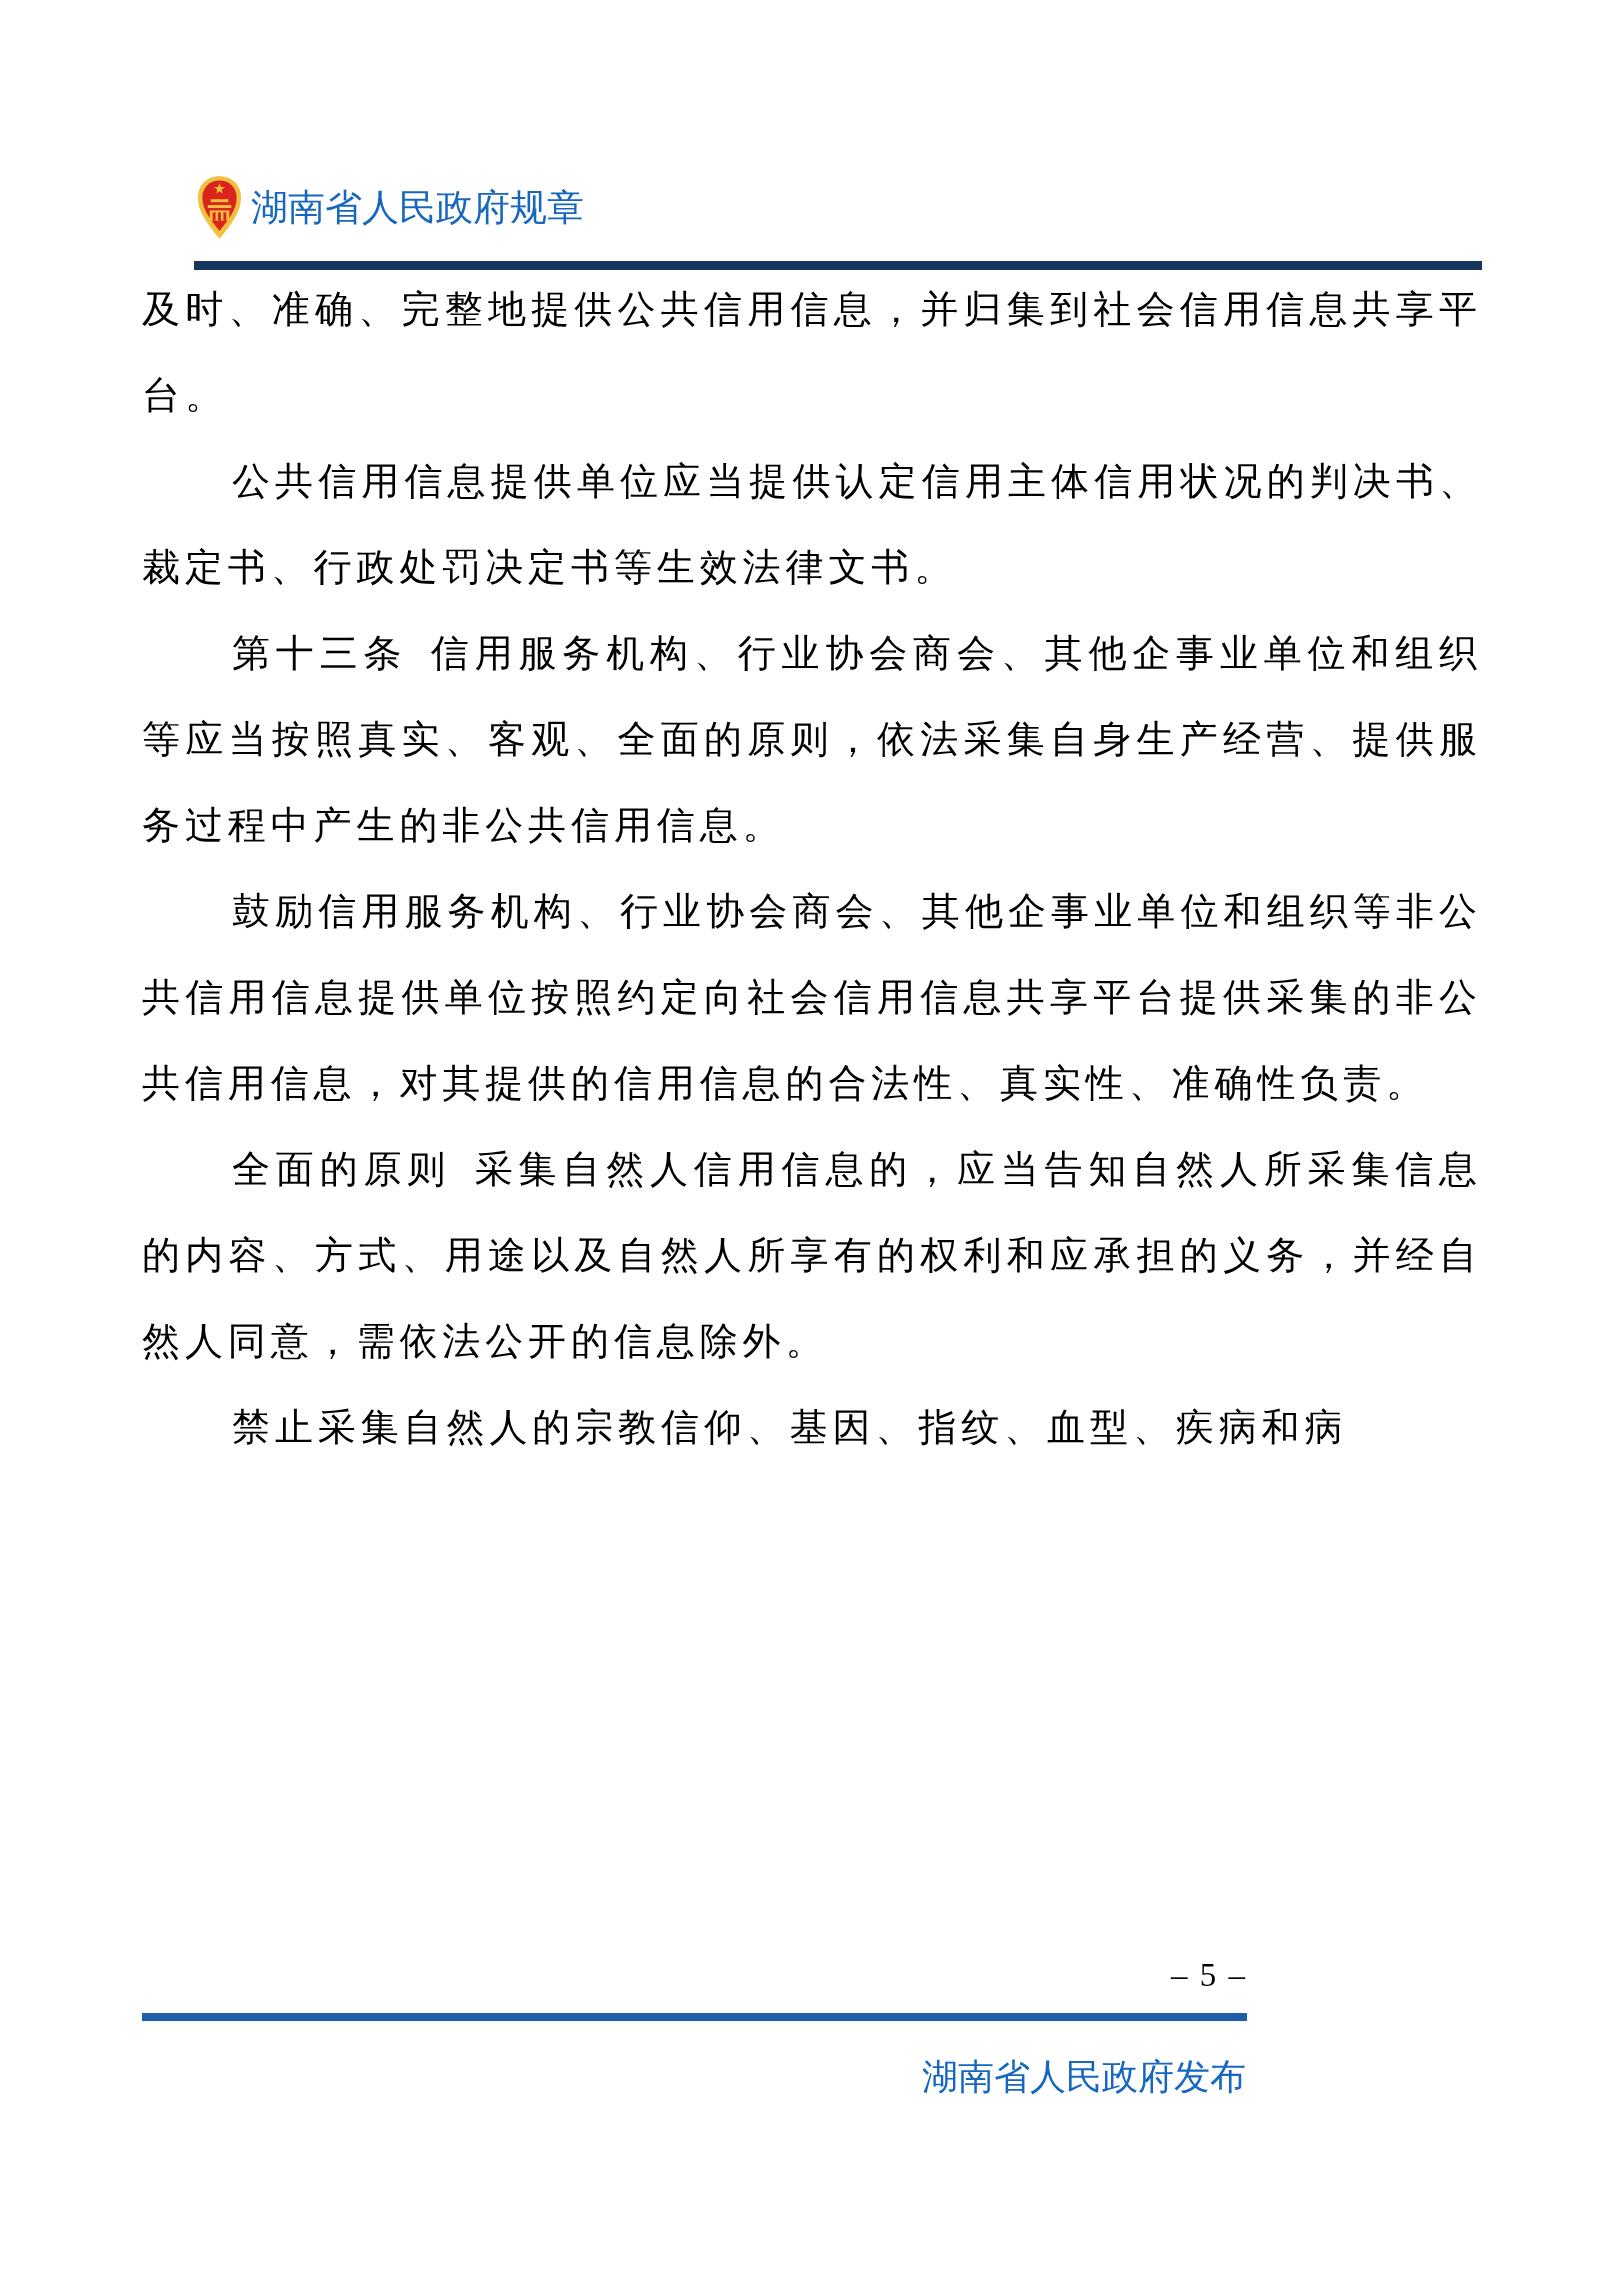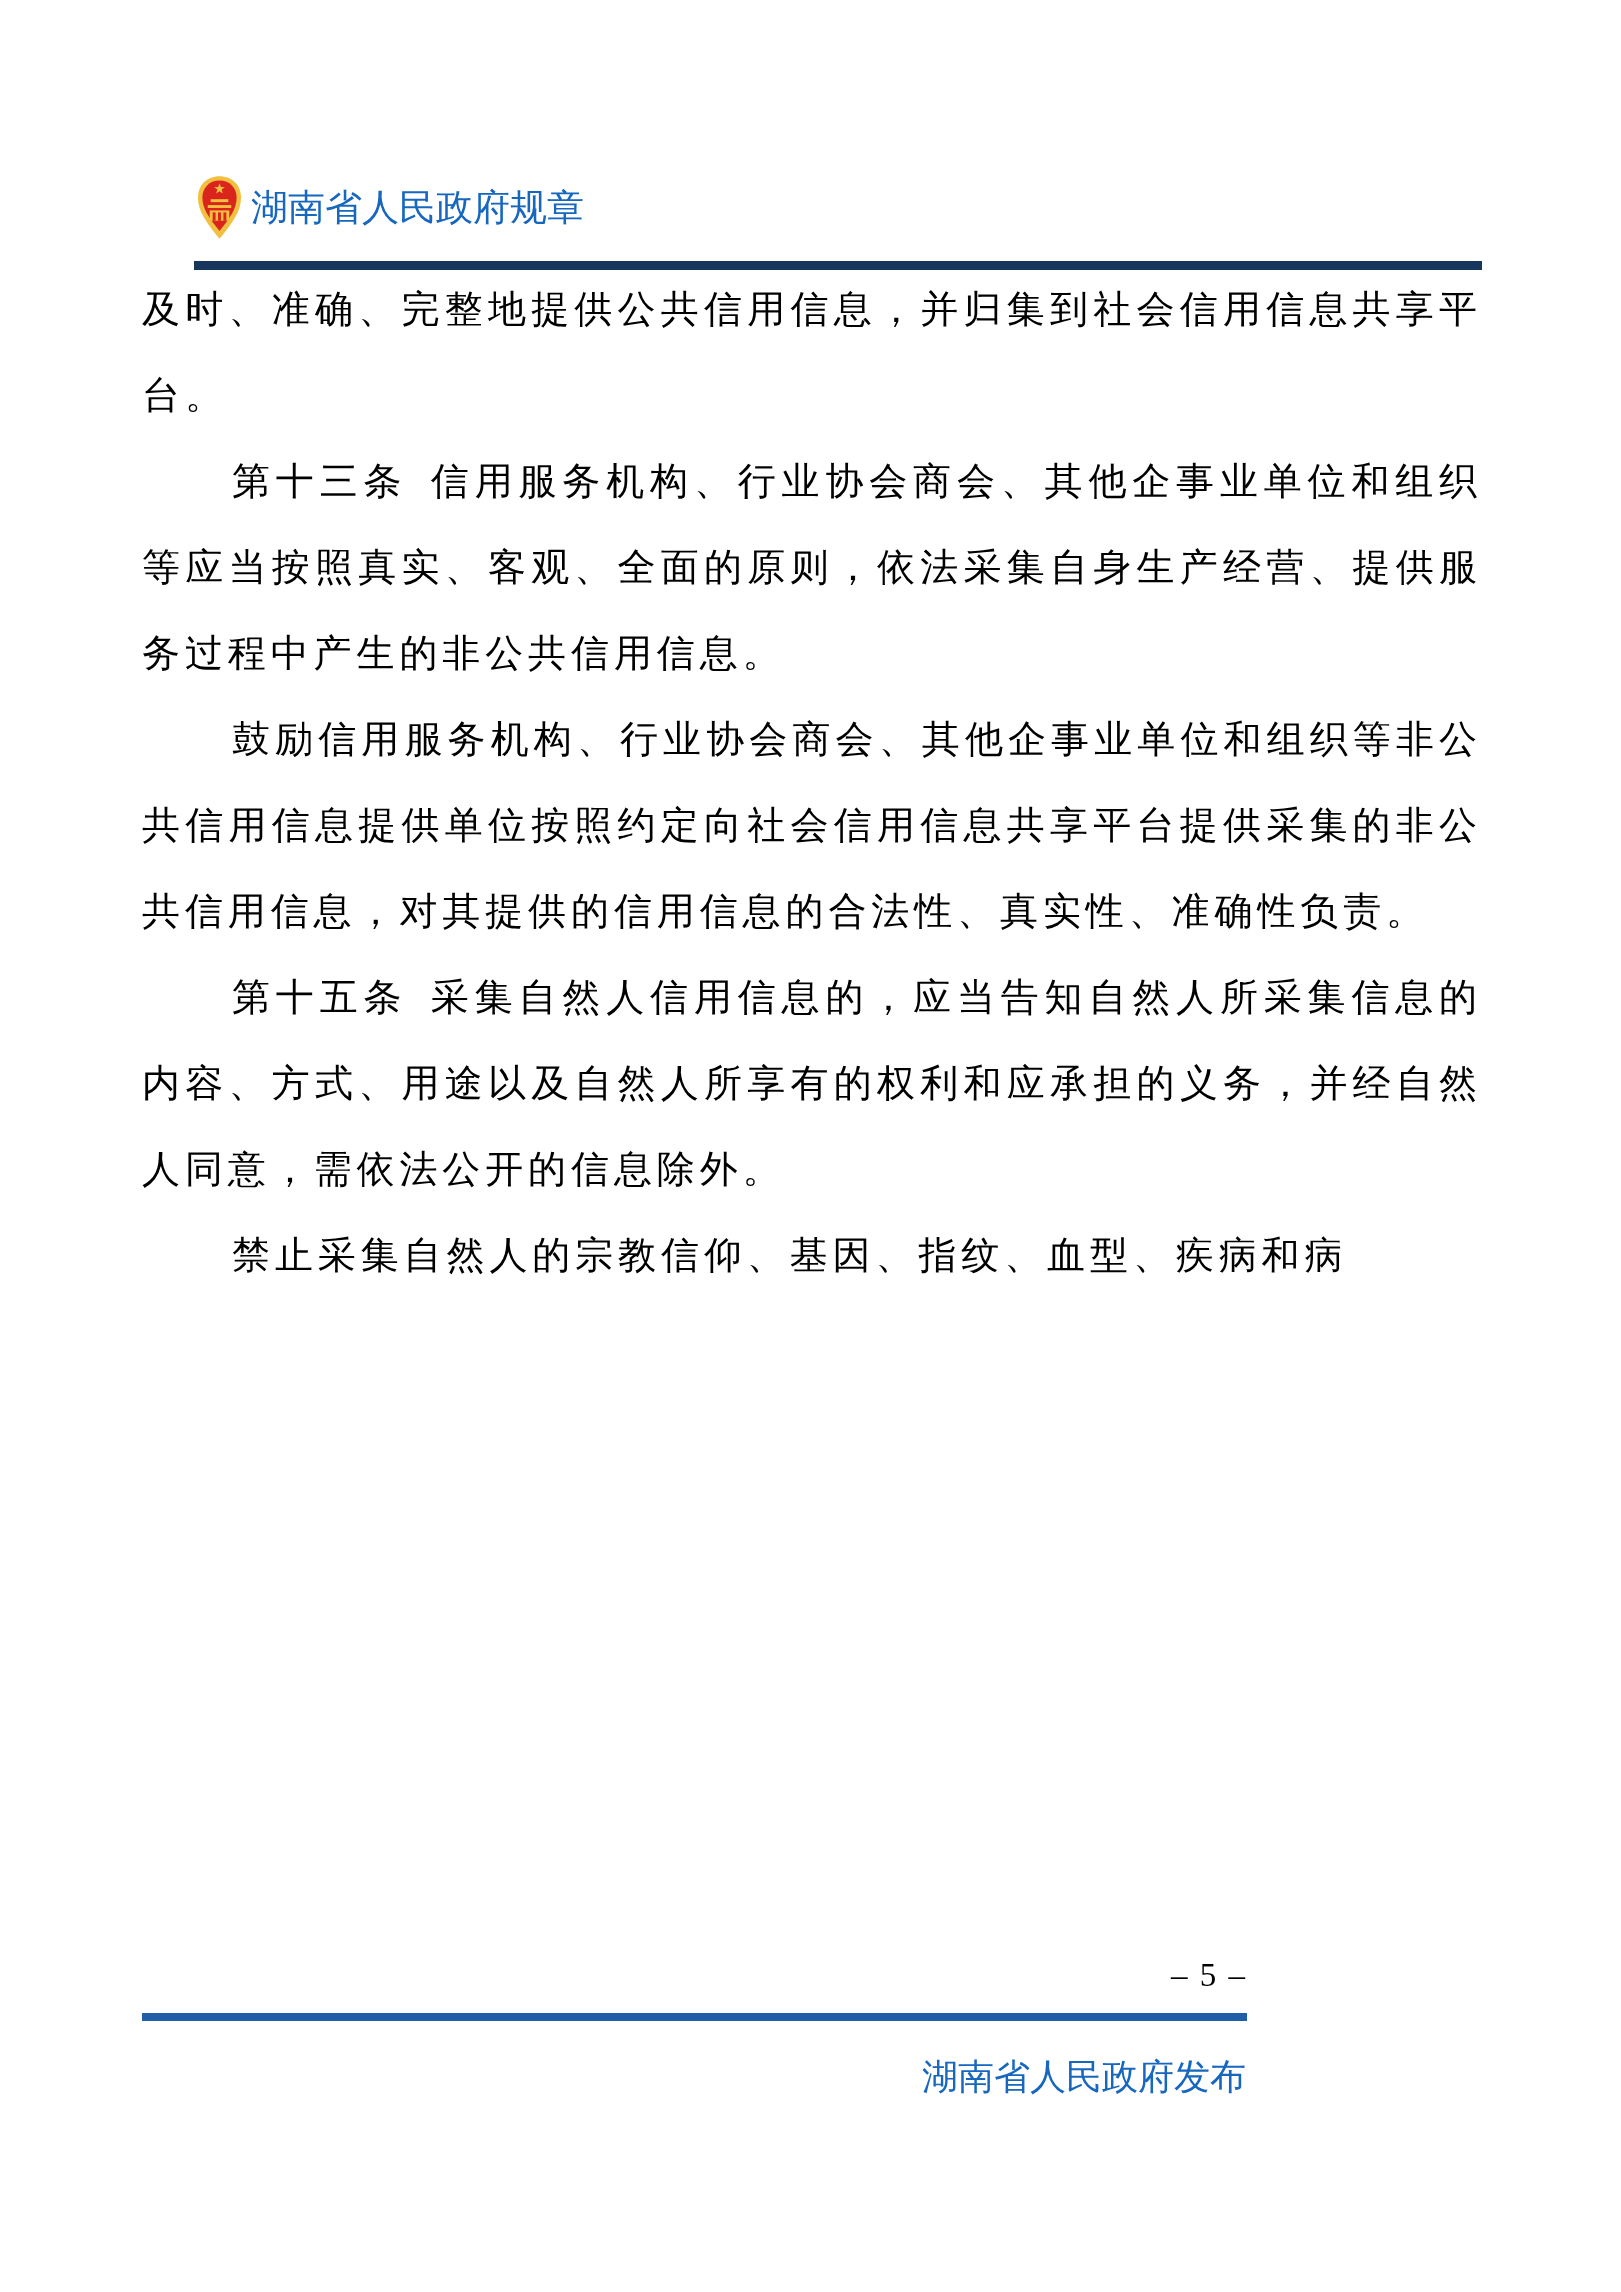--- a/index.html
+++ b/index.html
@@ -79,23 +79,24 @@
       <rect x="16" y="38" width="3" height="8.5" fill="#DA251D"></rect>
       <rect x="21.5" y="38" width="3" height="8.5" fill="#DA251D"></rect>
       <rect x="27" y="38" width="3" height="8.5" fill="#DA251D"></rect>
     </svg>
   </span>
   <div class="header-title">湖南省人民政府规章</div>
   <div class="header-rule"></div>
 
   <main class="doc-body">
       <p class="para">及时、准确、完整地提供公共信用信息，并归集到社会信用信息共享平台。</p>
+      <p class="para indent">公共信用信息提供单位应当提供认定信用主体信用状况的判决书、裁定书、行政处罚决定书等生效法律文书。</p>
       <p class="para indent"><b class="article-no">第十三条</b>信用服务机构、行业协会商会、其他企事业单位和组织等应当按照真实、客观、全面的原则，依法采集自身生产经营、提供服务过程中产生的非公共信用信息。</p>
       <p class="para indent">鼓励信用服务机构、行业协会商会、其他企事业单位和组织等非公共信用信息提供单位按照约定向社会信用信息共享平台提供采集的非公共信用信息，对其提供的信用信息的合法性、真实性、准确性负责。</p>
-      <p class="para indent"><b class="article-no">第十五条</b>采集自然人信用信息的，应当告知自然人所采集信息的内容、方式、用途以及自然人所享有的权利和应承担的义务，并经自然人同意，需依法公开的信息除外。</p>
+      <p class="para indent"><b class="article-no">全面的原则</b>采集自然人信用信息的，应当告知自然人所采集信息的内容、方式、用途以及自然人所享有的权利和应承担的义务，并经自然人同意，需依法公开的信息除外。</p>
       <p class="para indent">禁止采集自然人的宗教信仰、基因、指纹、血型、疾病和病</p>
     </main>
 
   <div class="page-number">– 5 –</div>
   <div class="footer-rule"></div>
   <div class="publisher">湖南省人民政府发布</div>
 
 </div>
 
 

